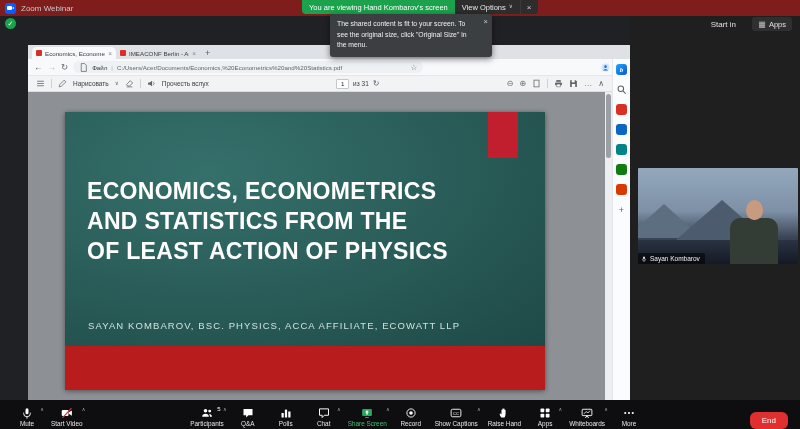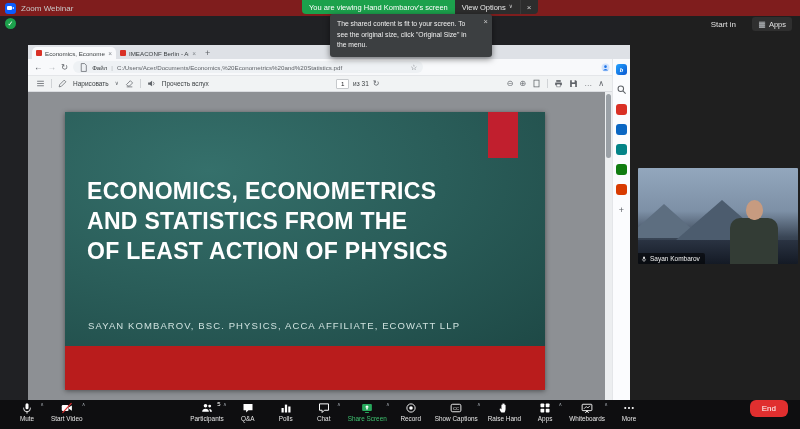--- a/index.html
+++ b/index.html
@@ -74,21 +74,21 @@
   .mtn{position:absolute;width:0;height:0;border-style:solid}
   .mtn1{left:-12px;bottom:26px;border-width:0 38px 34px 38px;border-color:transparent transparent #5d6e80 transparent}
   .mtn2{left:38px;bottom:24px;border-width:0 46px 40px 46px;border-color:transparent transparent #4c5c6e transparent}
   .city{position:absolute;left:0;right:0;bottom:0;height:24px;background:linear-gradient(#2a3342,#141a25)}
   .person-body{position:absolute;right:20px;top:50px;width:48px;height:46px;border-radius:10px 10px 0 0;background:#333c35}
   .person-head{position:absolute;right:35px;top:32px;width:17px;height:20px;border-radius:50% 50% 46% 46%;background:#c79b80}
   .vname{position:absolute;left:0;bottom:0;background:rgba(0,0,0,.55);display:flex;align-items:center;gap:3px;padding:2px 5px 2px 3px;font-size:6.5px;color:#f0f0f0;border-radius:0 2px 0 0}
   .vmic{width:6px;height:6px;display:block}
 
   
-  .controls{position:absolute;left:0;right:0;bottom:0;height:29px;background:#0e0e10;display:flex;align-items:flex-start;padding:0 8px;z-index:10}
+  .controls{position:absolute;left:0;right:0;bottom:0;height:29px;background:#0e0e10;display:flex;align-items:flex-end;padding:0 8px;z-index:10}
   .sp{flex:1}
   .ctrl{position:relative;display:flex;flex-direction:column;align-items:center;justify-content:center;gap:1px;padding:2px 5px;min-width:38px;cursor:default}
   .cicon{width:12px;height:12px;display:block}
   .clabel{font-size:6.4px;color:#e6e6e6;white-space:nowrap}
   .chev{position:absolute;top:1px;right:2px;font-size:5px;color:#9aa0a6}
   .badge{position:absolute;top:1px;right:8px;font-size:6px;color:#fff}
   .ctrl.accent .clabel{color:#3ec16f}
   .end-btn{margin:0 4px;background:#e02f2f;border:none;color:#fff;font-size:8px;padding:4px 12px;border-radius:6px;font-family:inherit;cursor:default}
 </style>
 </head>

